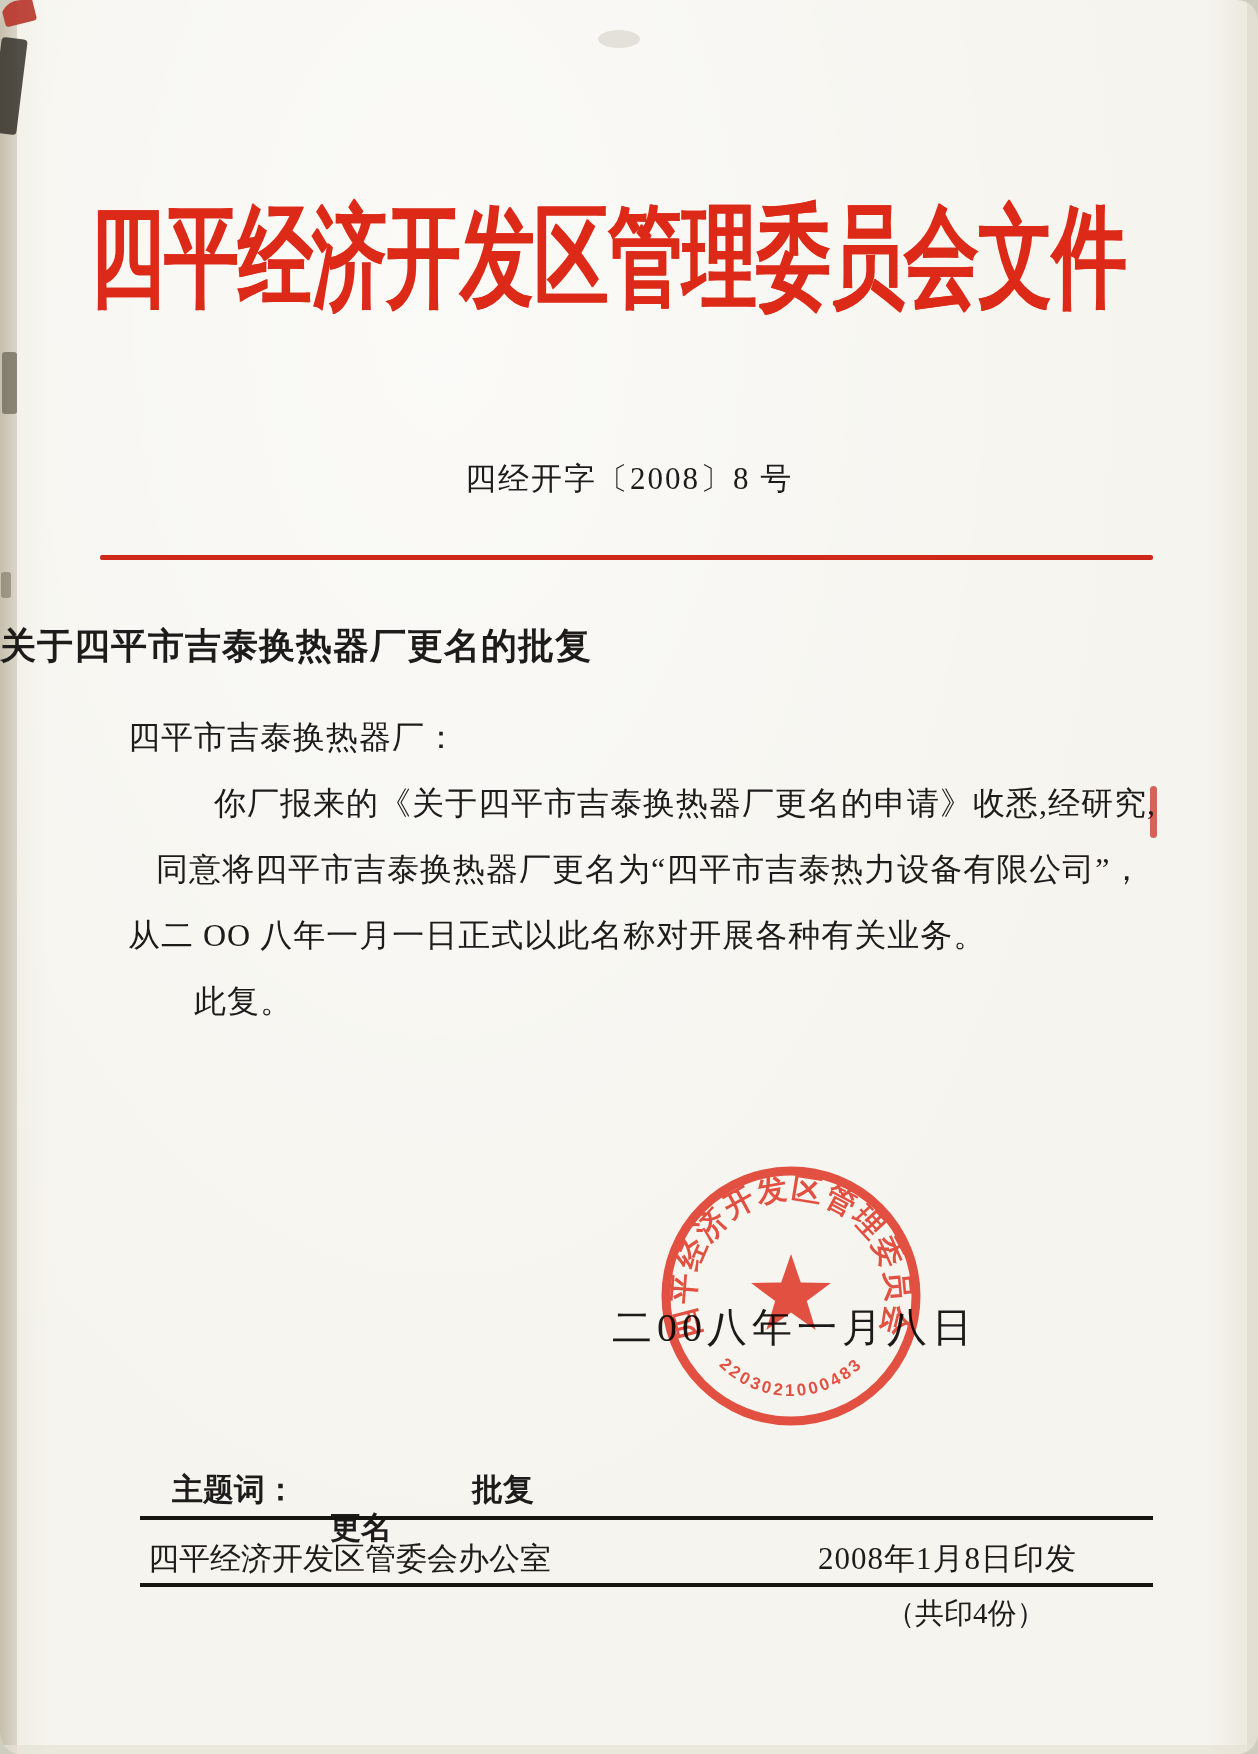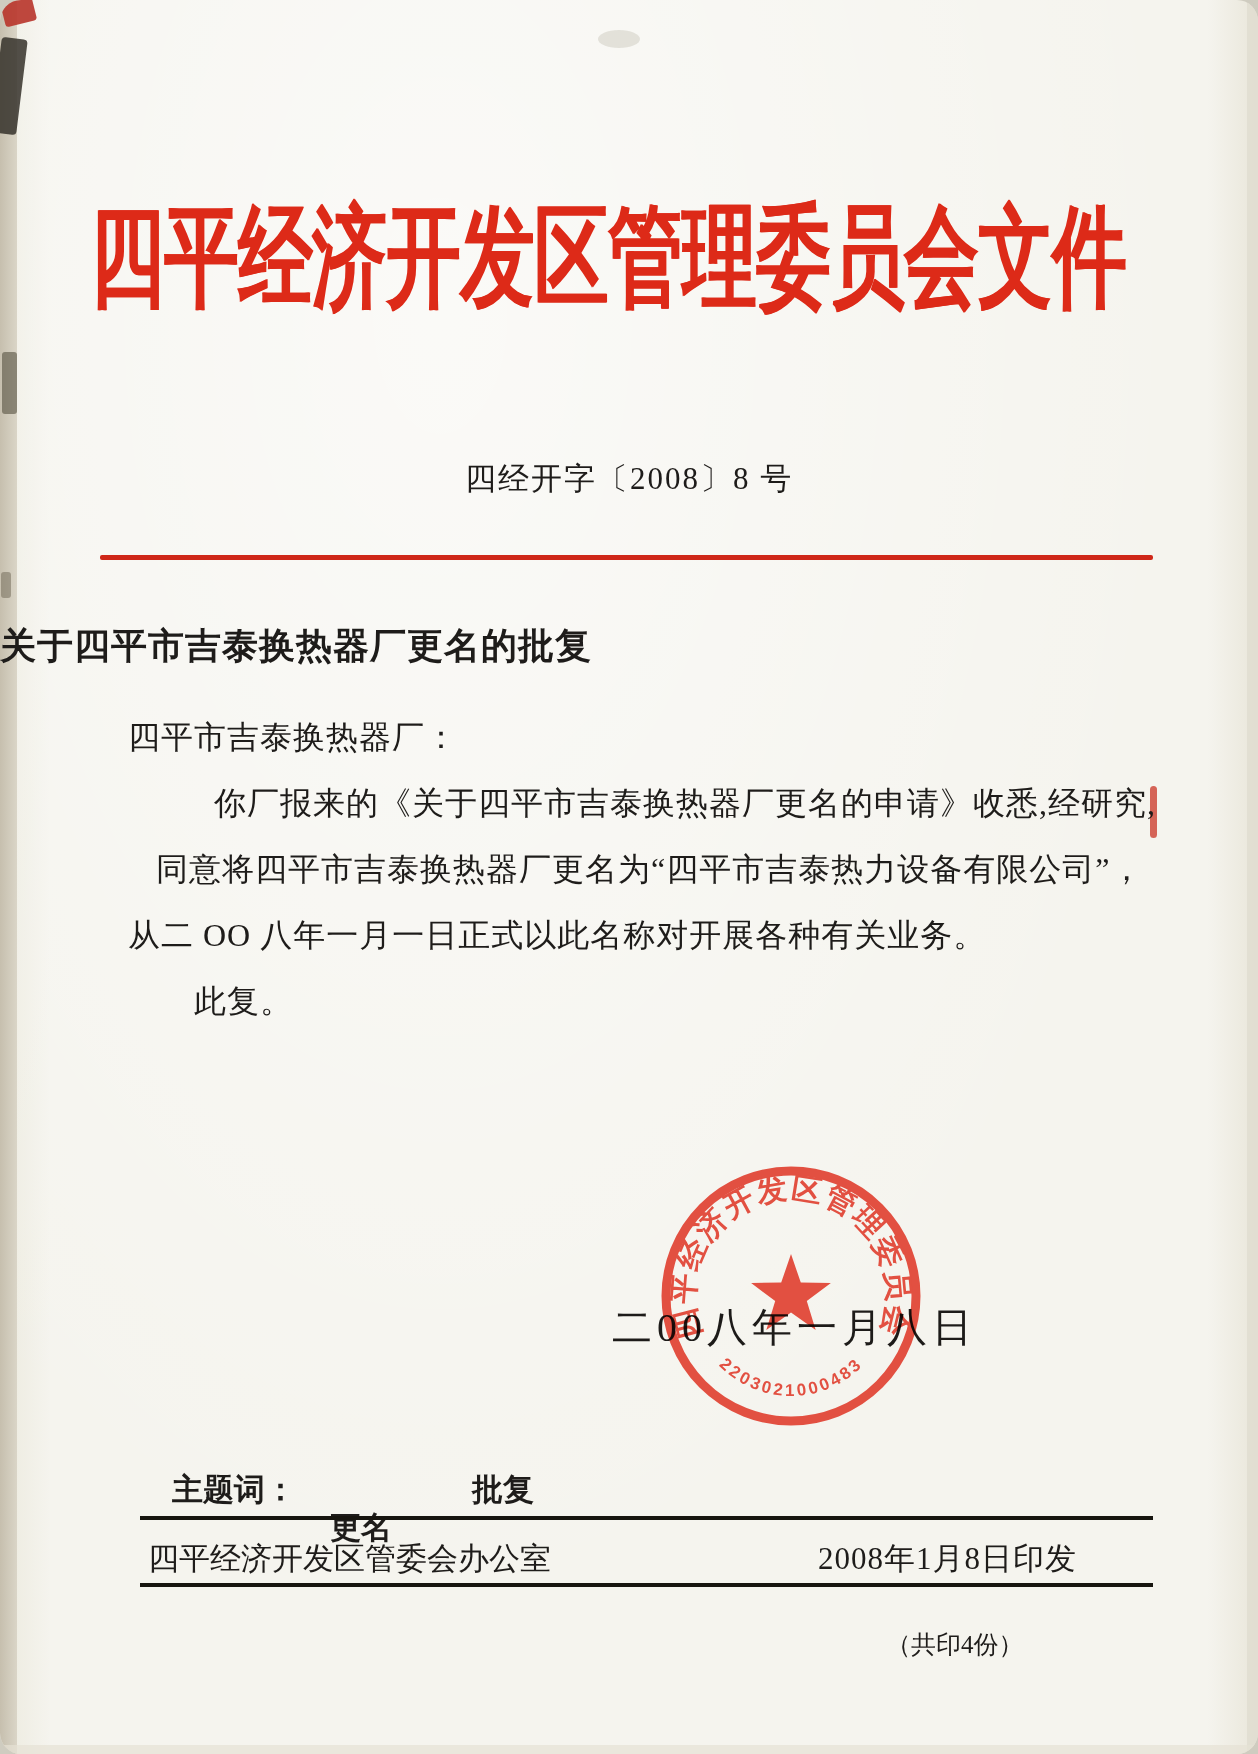--- a/index.html
+++ b/index.html
@@ -38,21 +38,21 @@
   
   .kw{font-size:31px;font-weight:700;font-family:"Liberation Sans","DejaVu Sans",sans-serif;white-space:nowrap;}
   .kw-label{top:1469px;left:172px;}
   .kw-1{top:1507px;left:330px;text-align:center;}
   .kw-2{top:1469px;left:472px;}
   .rule-black{left:140px;width:1013px;height:4px;background:#17150f;}
   .rule-top{top:1516px;}
   .rule-bottom{top:1583px;}
   .office{top:1538px;left:148px;font-size:31px;font-family:"Liberation Sans","DejaVu Sans",sans-serif;white-space:nowrap;}
   .print-date{top:1538px;left:818px;font-size:31px;letter-spacing:1px;white-space:nowrap;}
-  .copies{top:1628px;left:886px;font-size:25px;white-space:nowrap;}
+  .copies{top:1594px;left:886px;font-size:29px;white-space:nowrap;}
   
   .edge-left{left:0;top:0;width:17px;height:1754px;background:linear-gradient(90deg,#c6bfae,#dad5c7);}
   .edge-right{right:0;top:0;width:11px;height:1754px;background:#e0dccf;opacity:.8;}
   .edge-bottom{left:0;bottom:0;width:1258px;height:9px;background:#e5e1d4;opacity:.7;}
   .mark-dark-1{left:-4px;top:38px;width:26px;height:96px;background:#35312a;opacity:.85;transform:rotate(7deg);border-radius:4px;}
   .mark-red-top{left:2px;top:-6px;width:32px;height:30px;background:#b8342a;transform:rotate(-14deg);border-radius:3px;opacity:.9;}
   .mark-dark-2{left:2px;top:352px;width:15px;height:62px;background:#55503f;opacity:.6;border-radius:3px;}
   .mark-dark-3{left:1px;top:572px;width:10px;height:26px;background:#6b6452;opacity:.5;border-radius:3px;}
   .smudge-top{left:598px;top:30px;width:42px;height:18px;background:#b0ab9d;opacity:.3;border-radius:50%;}
   .red-streak{left:1150px;top:786px;width:7px;height:52px;background:#cf4a3c;border-radius:4px;opacity:.85;}

